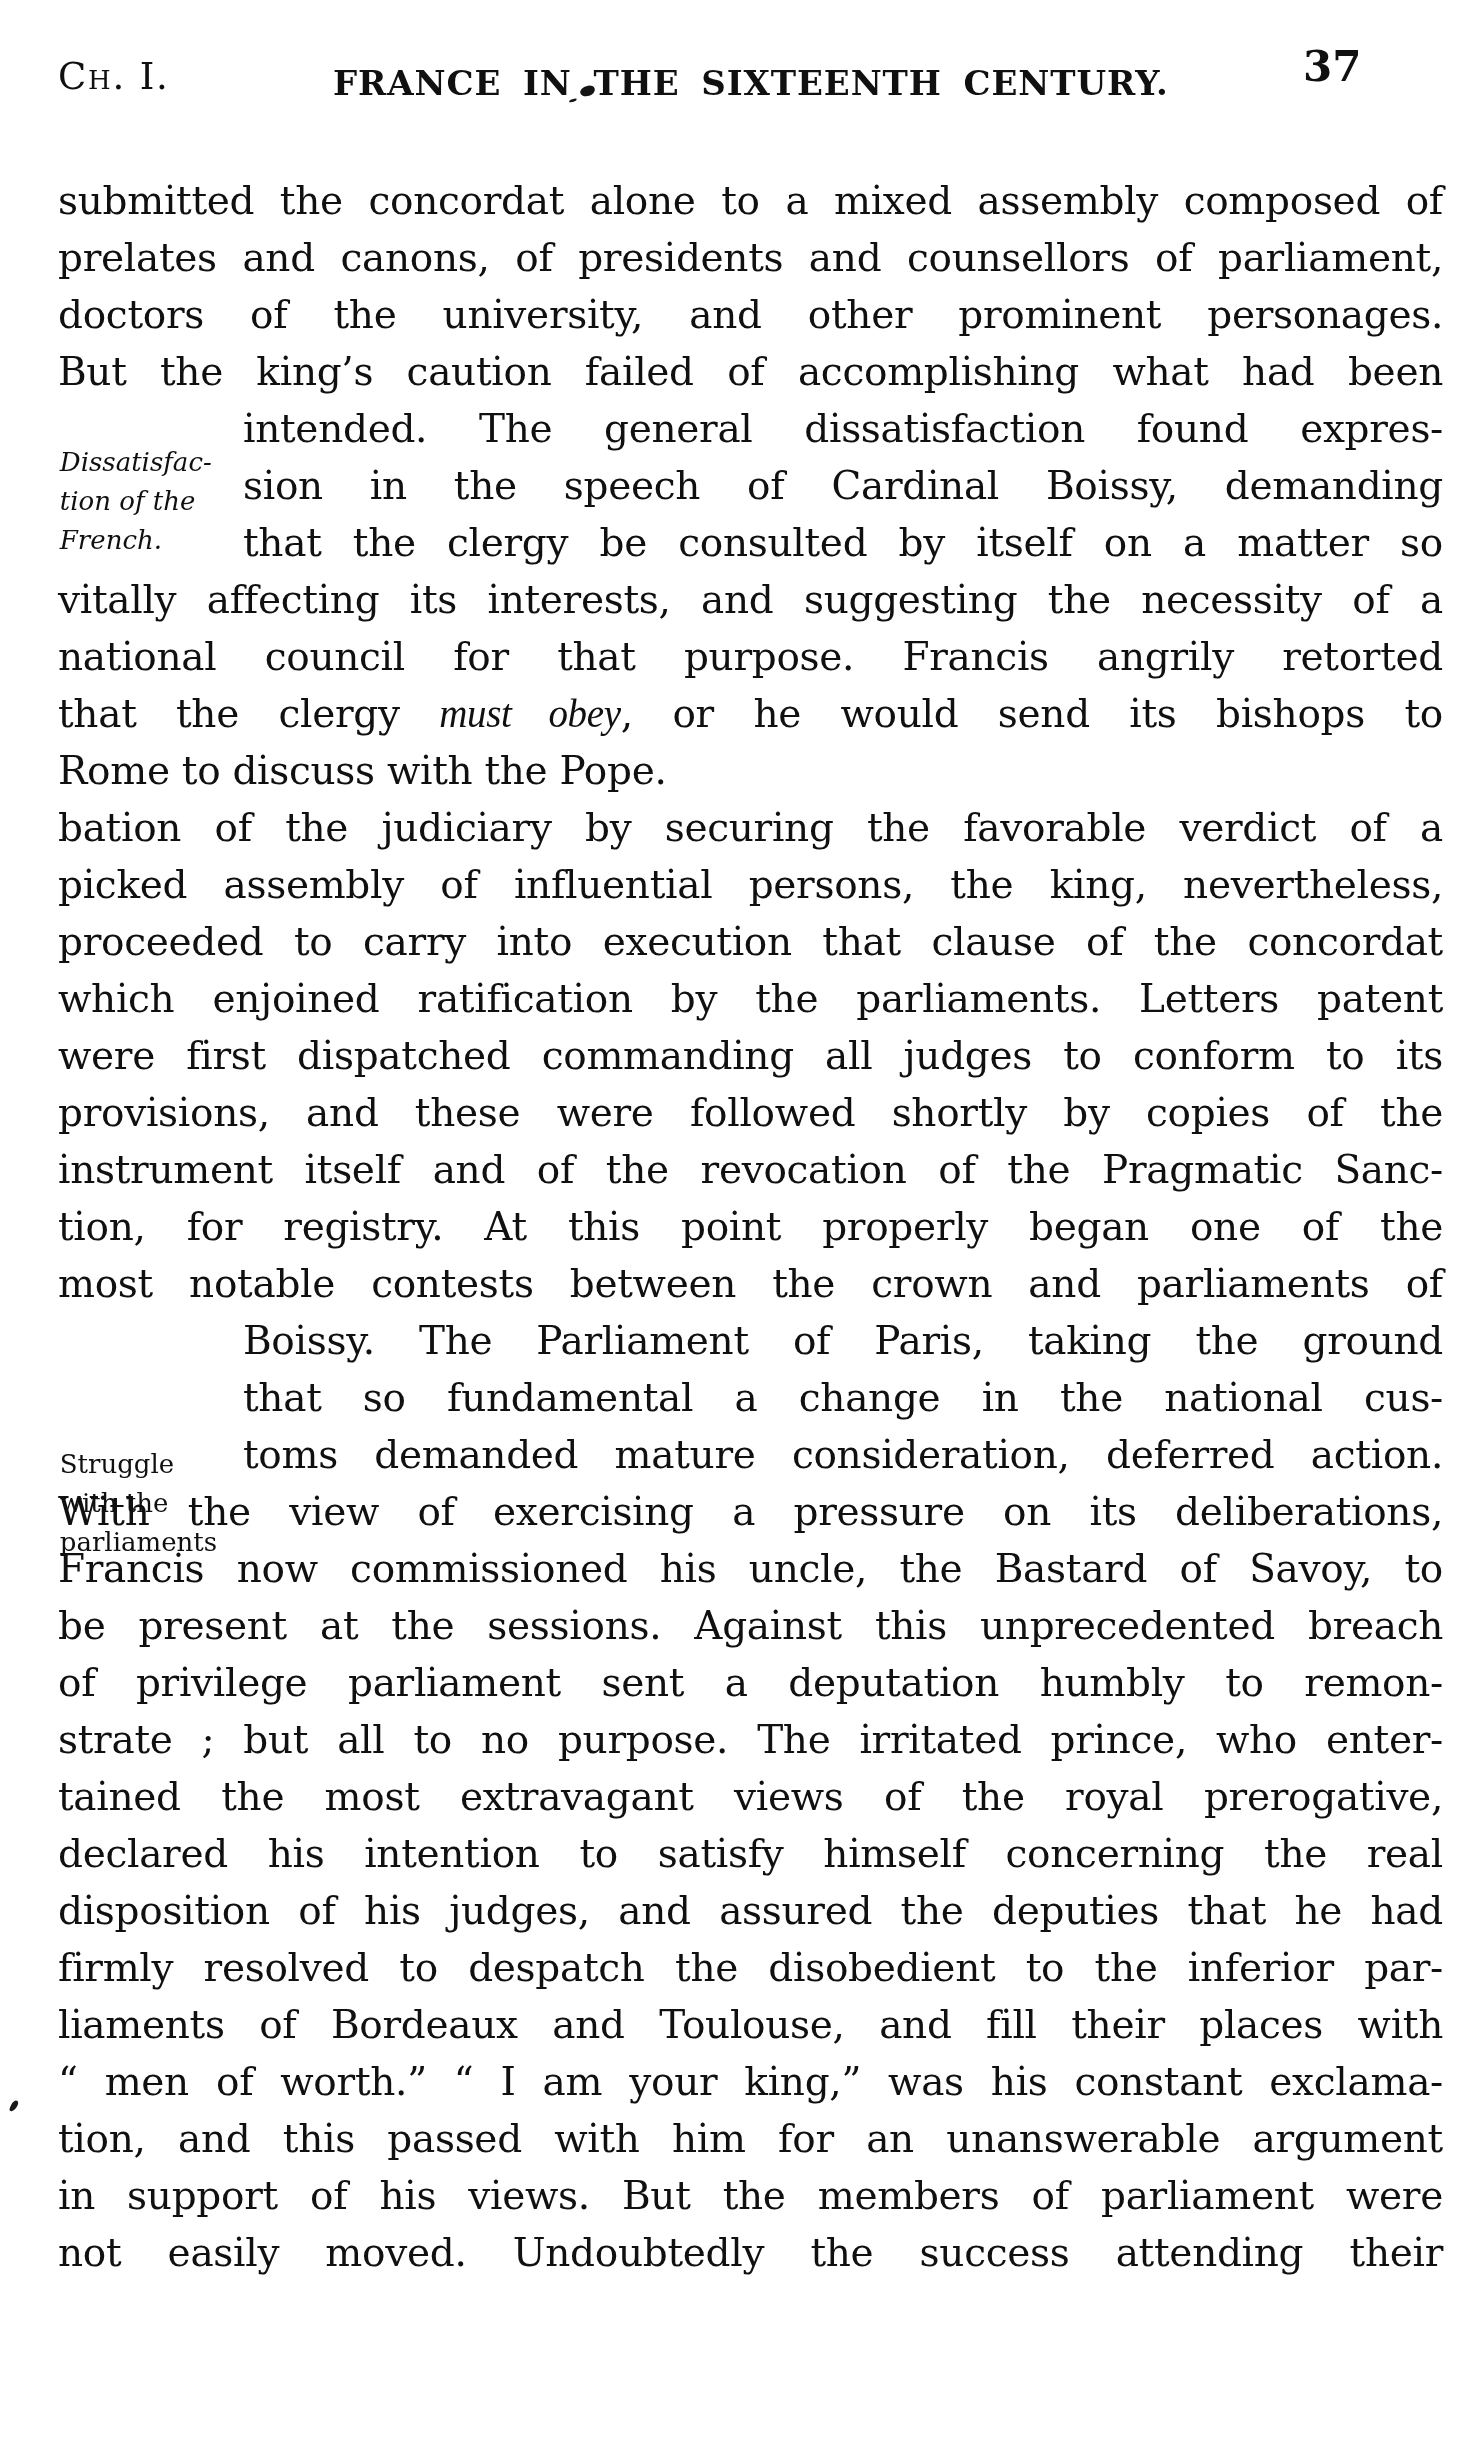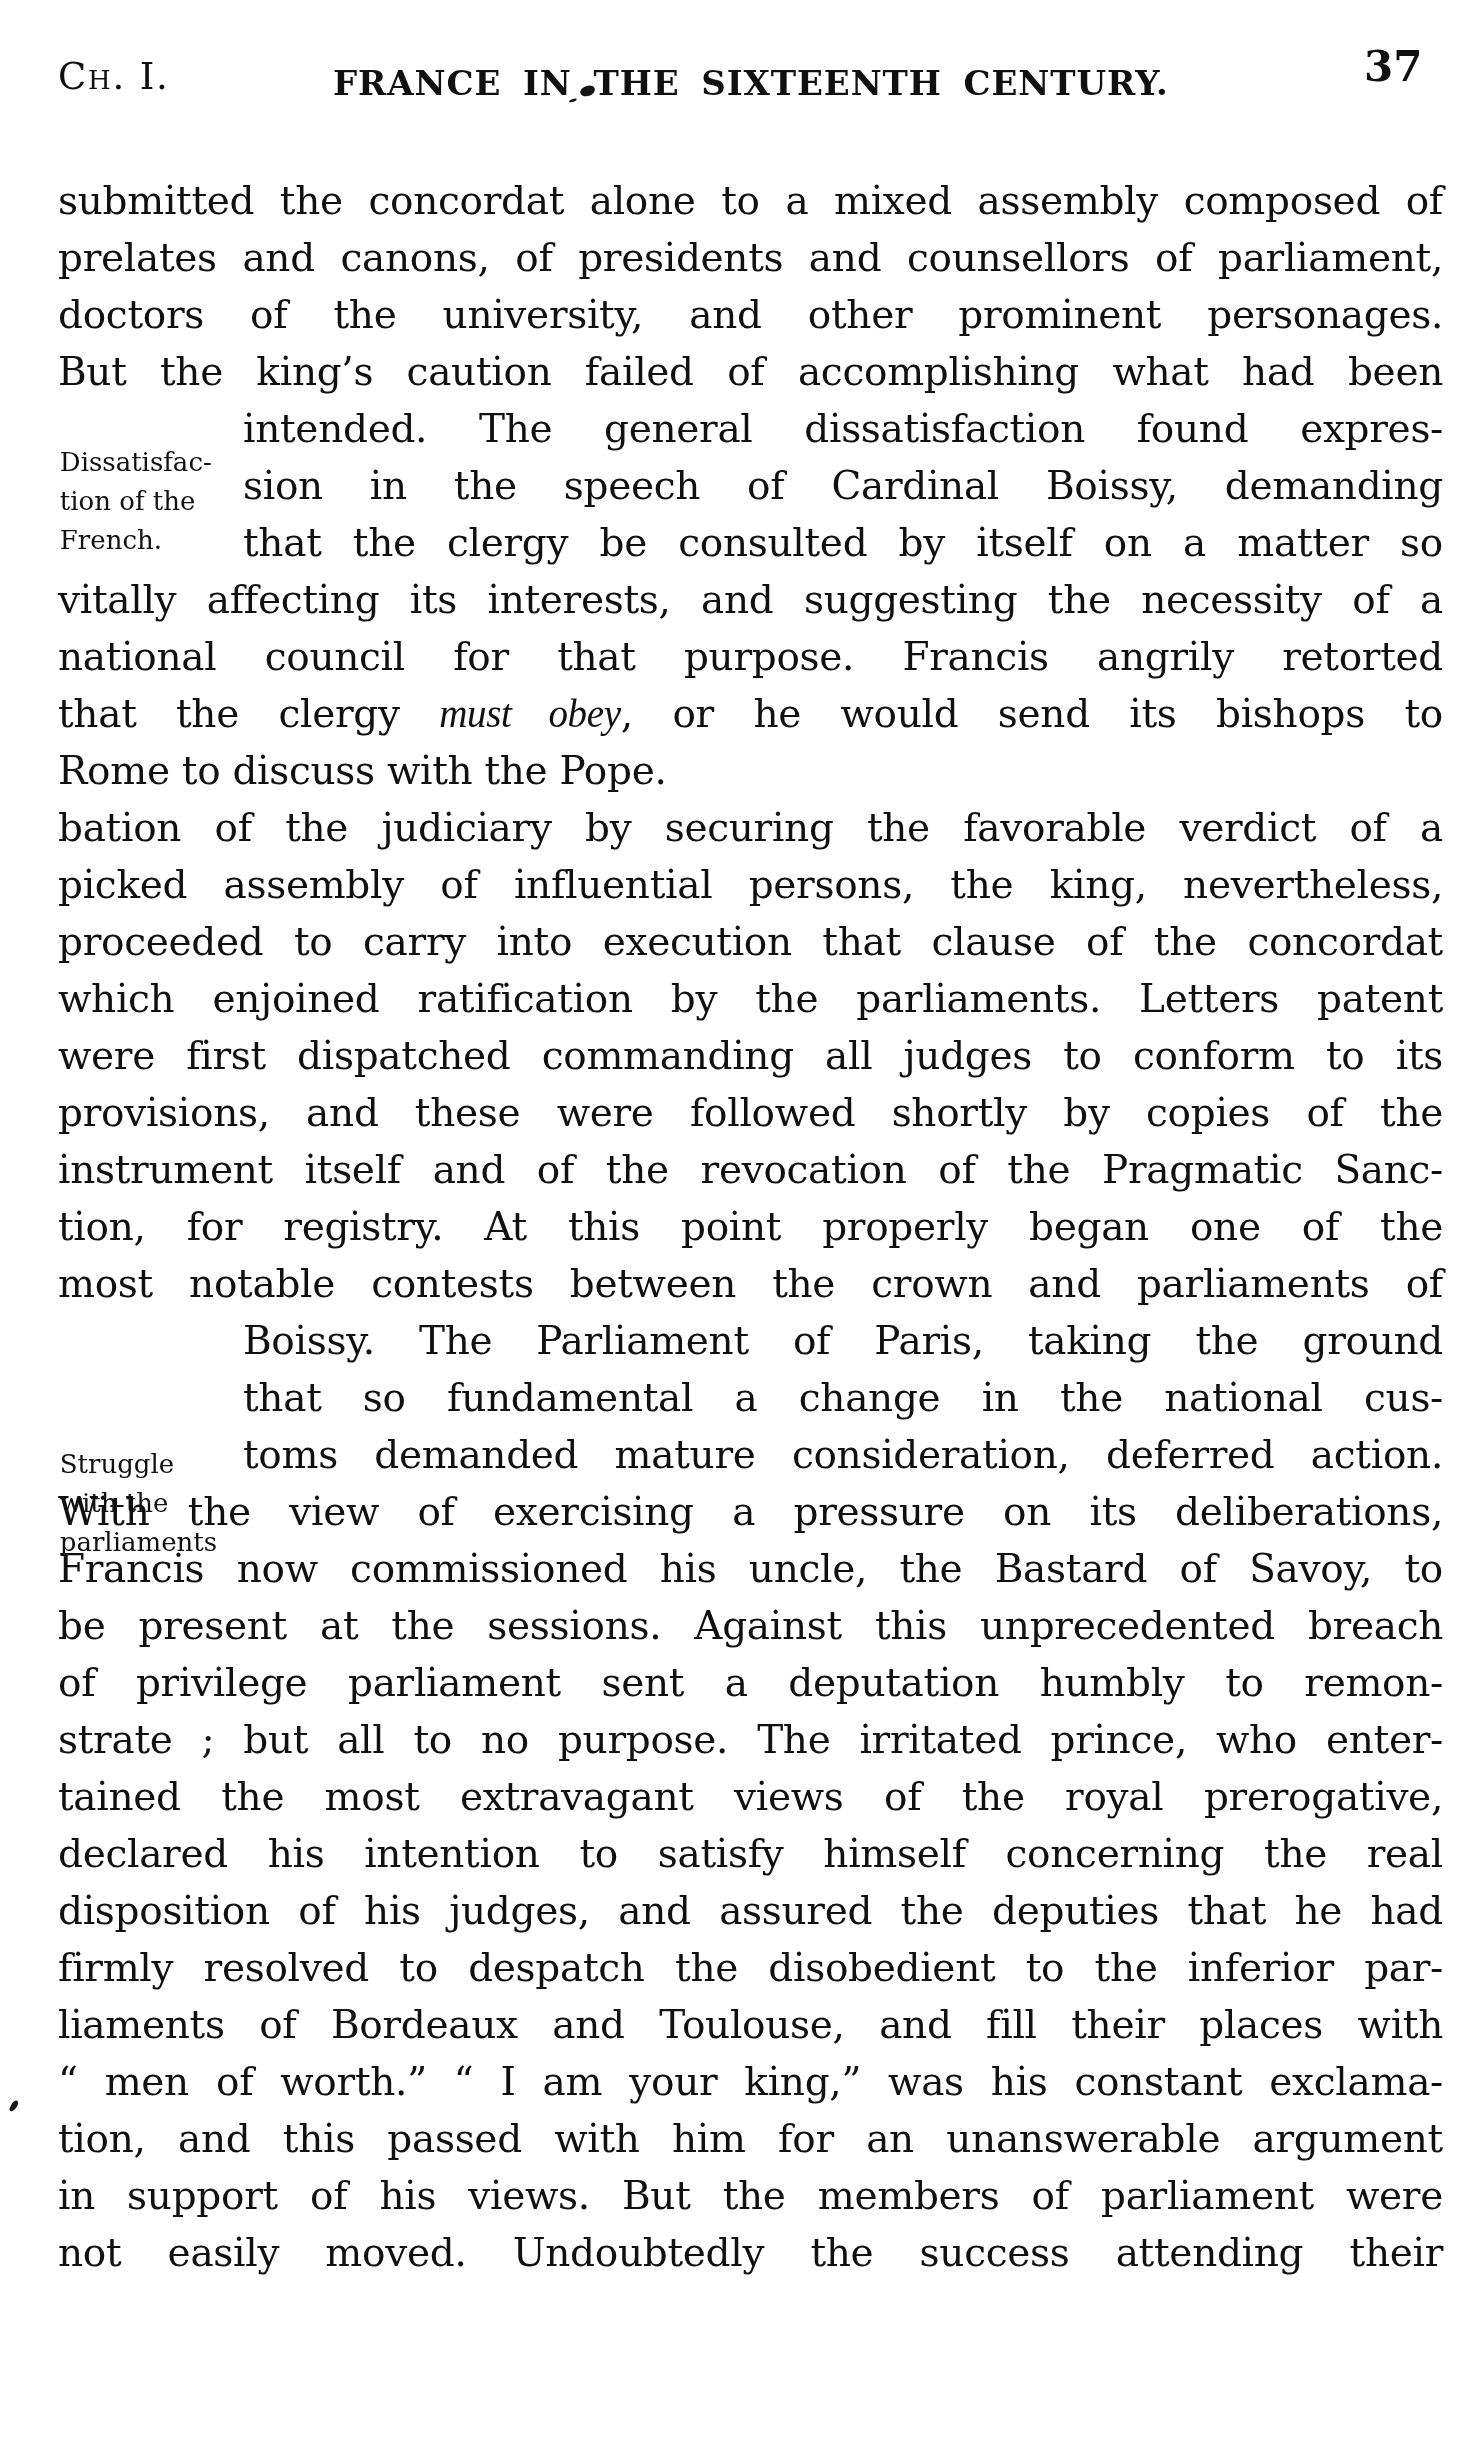--- a/index.html
+++ b/index.html
@@ -18,21 +18,21 @@
     position: absolute; left: 58px; top: 55px;
     font-size: 37px; font-variant: small-caps; letter-spacing: 1.8px;
     white-space: nowrap;
   }
   .head-title {
     position: absolute; left: 333px; top: 63px;
     font-size: 34px; font-weight: 700; letter-spacing: 0.9px; word-spacing: 9px;
     white-space: nowrap;
   }
   .page-number {
-    position: absolute; left: 1364px; top: 42px;
+    position: absolute; left: 1303px; top: 42px;
     font-size: 42px; font-weight: 700;
   }
 
   
   .ink-smudge {
     position: absolute; left: 580px; top: 86px;
     width: 14.5px; height: 10px; background: #151515;
     border-radius: 58% 42% 55% 45%;
     transform: rotate(-12deg);
     box-shadow: -16.3px 6.3px 0 -3.6px #151515;
@@ -62,21 +62,21 @@
   .line.short { text-align-last: left; } 
   .it { font-style: italic; font-family: Liberation Serif, serif; }
 
   
   .margin-note {
     position: absolute; left: 1.8px; width: 181px;
     font-size: 26px; line-height: 39px;
     text-align: left; text-align-last: left;
     letter-spacing: 0;
   }
-  .margin-note.note-1 { top: 271px; }
+  .margin-note.note-1 { top: 271px; font-style: italic; }
   .margin-note.note-2 { top: 1273px; }
 </style>
 </head>
 <body>
 
 <header class="running-head">
   <span class="chapter-label">Ch. I.</span>
   <span class="head-title">FRANCE IN THE SIXTEENTH CENTURY.</span>
   <span class="page-number">37</span>
   <span class="ink-smudge"></span>

